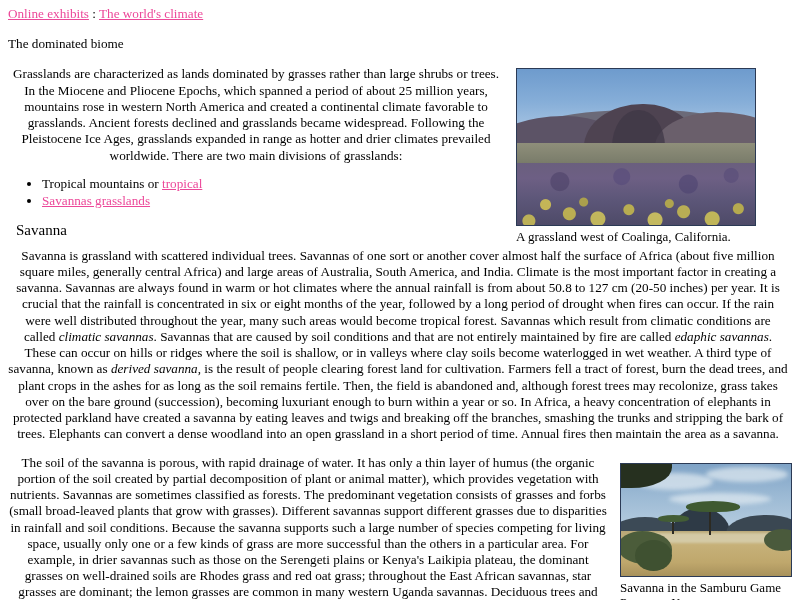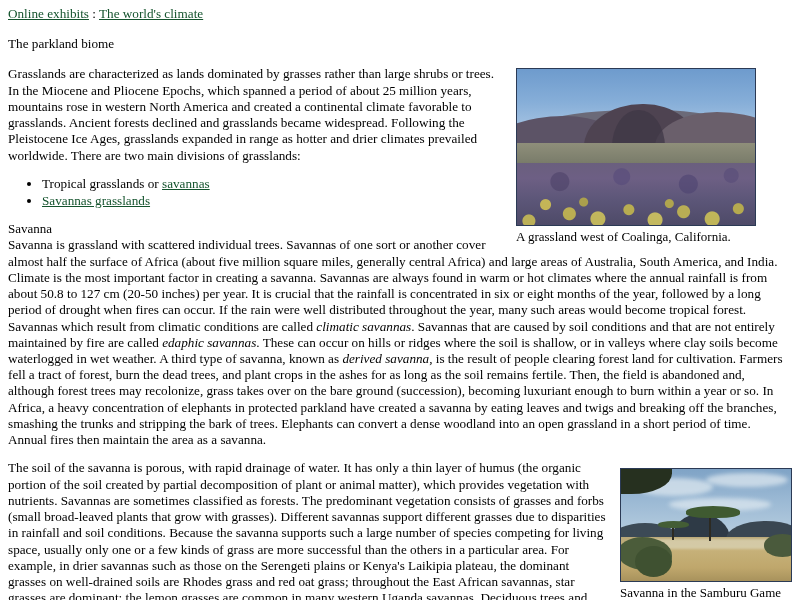--- a/index.html
+++ b/index.html
@@ -16,21 +16,21 @@
     color: #000000;
     font-size: 13.2px;
     line-height: 1.23;
   }
   .page {
     padding: 6px 8px 0 8px;
     box-sizing: border-box;
     width: 800px;
   }
   a.link {
-    color: #14532d;
+    color: #ec4899;
     text-decoration: underline;
   }
   .breadcrumb {
     margin: 0 0 2px 0;
     font-size: 13.2px;
   }
   .title-line {
     margin: 14px 0 14px 0;
     font-size: 13.2px;
   }
@@ -55,33 +55,33 @@
     box-sizing: content-box;
   }
   .caption {
     font-size: 13px;
     line-height: 1.2;
     margin-top: 3px;
     color: #000;
   }
   p.body-text {
     margin: 0 4px 12px 0;
-    text-align: left;
+    text-align: center;
   }
   ul.divisions {
     margin: 0 0 12px 0;
     padding-left: 34px;
     list-style-type: disc;
   }
   ul.divisions li {
     margin: 0 0 1px 0;
   }
   .subhead {
-    margin: 0;
-    font-size: 13px;
+    margin: 8px;
+    font-size: 15px;
     font-weight: normal;
   }
   em { font-style: italic; }
 
   
   .ph1 {
     width: 238px;
     height: 156px;
     position: relative;
     overflow: hidden;
@@ -234,40 +234,40 @@
 </style>
 </head>
 <body>
 
 <div class="page">
 
   <div class="breadcrumb">
     <a href="#" class="link">Online exhibits</a><span> : </span><a href="#" class="link">The world's climate</a>
   </div>
 
-  <div class="title-line">The parkland biome</div>
+  <div class="title-line">The dominated biome</div>
 
   <div class="figure first">
     <div class="photo ph1">
       <div class="sky"></div>
       <div class="hills-far"></div>
       <div class="hill-a"></div>
       <div class="hill-b"></div>
       <div class="hill-c"></div>
       <div class="hill-shade"></div>
       <div class="plain"></div>
       <div class="flowers"></div>
     </div>
     <div class="caption">A grassland west of Coalinga, California.</div>
   </div>
 
   <p class="body-text">Grasslands are characterized as lands dominated by grasses rather than large shrubs or trees. In the Miocene and Pliocene Epochs, which spanned a period of about 25 million years, mountains rose in western North America and created a continental climate favorable to grasslands. Ancient forests declined and grasslands became widespread. Following the Pleistocene Ice Ages, grasslands expanded in range as hotter and drier climates prevailed worldwide. There are two main divisions of grasslands:</p>
 
   <ul class="divisions">
-    <li><span>Tropical grasslands or </span><a href="#" class="link">savannas</a></li>
+    <li><span>Tropical mountains or </span><a href="#" class="link">tropical</a></li>
     <li><a href="#" class="link">Savannas grasslands</a></li>
   </ul>
 
   <div class="subhead">Savanna</div>
 
   <p class="body-text"><span>Savanna is grassland with scattered individual trees. Savannas of one sort or another cover almost half the surface of Africa (about five million square miles, generally central Africa) and large areas of Australia, South America, and India. Climate is the most important factor in creating a savanna. Savannas are always found in warm or hot climates where the annual rainfall is from about 50.8 to 127 cm (20-50 inches) per year. It is crucial that the rainfall is concentrated in six or eight months of the year, followed by a long period of drought when fires can occur. If the rain were well distributed throughout the year, many such areas would become tropical forest. Savannas which result from climatic conditions are called </span><em>climatic savannas</em><span>. Savannas that are caused by soil conditions and that are not entirely maintained by fire are called </span><em>edaphic savannas</em><span>. These can occur on hills or ridges where the soil is shallow, or in valleys where clay soils become waterlogged in wet weather. A third type of savanna, known as </span><em>derived savanna</em><span>, is the result of people clearing forest land for cultivation. Farmers fell a tract of forest, burn the dead trees, and plant crops in the ashes for as long as the soil remains fertile. Then, the field is abandoned and, although forest trees may recolonize, grass takes over on the bare ground (succession), becoming luxuriant enough to burn within a year or so. In Africa, a heavy concentration of elephants in protected parkland have created a savanna by eating leaves and twigs and breaking off the branches, smashing the trunks and stripping the bark of trees. Elephants can convert a dense woodland into an open grassland in a short period of time. Annual fires then maintain the area as a savanna.</span></p>
 
   <div class="figure second">
     <div class="photo ph2">
       <div class="sky"></div>

